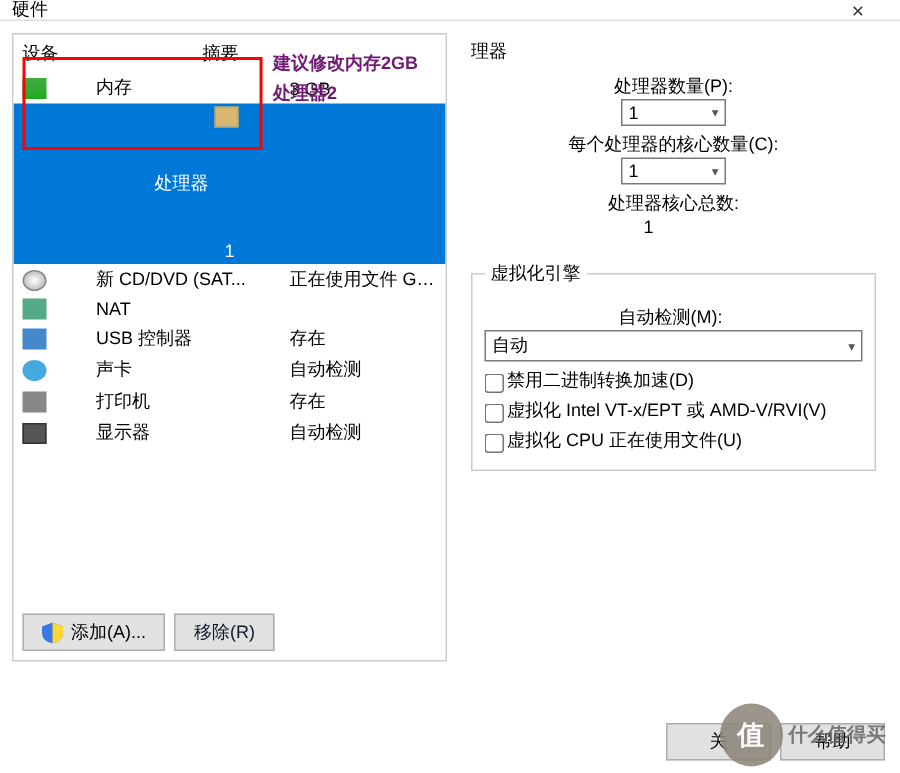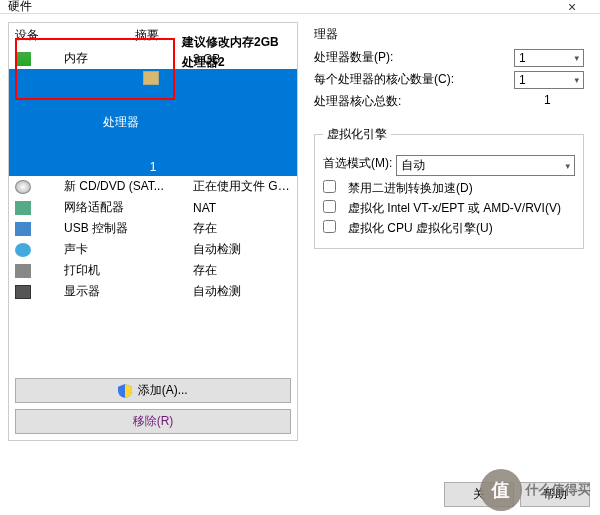--- a/index.html
+++ b/index.html
@@ -20,37 +20,37 @@
 .device-row .name { width: 100px; white-space: nowrap; overflow: hidden; text-overflow: ellipsis; }
 .device-row .summary { flex: 1; white-space: nowrap; overflow: hidden; text-overflow: ellipsis; }
 .ico-mem { background: linear-gradient(#4a4, #2a2); }
 .ico-cpu { background: #d9b76f; border: 1px solid #aa8; }
 .ico-cd { border-radius: 50%; background: radial-gradient(#fff, #aaa); border: 1px solid #888; }
 .ico-net { background: #5a8; }
 .ico-usb { background: #48c; }
 .ico-sound { background: #4ad; border-radius: 50%; }
 .ico-print { background: #888; }
 .ico-disp { background: #555; border: 1px solid #333; }
-.left-buttons { display: flex; justify-content: flex-start; gap: 6px; padding: 6px; flex-direction: column; }
+.left-buttons { display: flex; justify-content: flex-start; gap: 6px; padding: 6px; }
 .btn { border: 1px solid #adadad; background: #e1e1e1; padding: 3px 12px; cursor: pointer; }
-.btn:disabled { color: #701a75; }
+.btn:disabled { color: #0f172a; }
 .shield { width: 14px; height: 14px; display: inline-block; vertical-align: middle; margin-right: 2px; }
 .right-panel { flex: 1; padding: 4px 8px; }
 .group-title { margin-bottom: 6px; }
-.form-row { display: flex; margin: 4px 0; }
+.form-row { display: flex; align-items: center; margin: 4px 0; flex-direction: column; }
 .form-row label { flex: 1; }
 .form-row .val { width: 40px; }
 .dropdown { border: 1px solid #7a7a7a; padding: 1px 4px; background: #fff; width: 70px; display: flex; justify-content: space-between; align-items: center; cursor: pointer; }
 .dropdown .arrow { font-size: 9px; color: #555; }
 .dropdown.wide { width: 100%; }
 fieldset { border: 1px solid #ccc; margin-top: 16px; padding: 8px; }
 fieldset legend { padding: 0 4px; }
-.checkbox-row { display: flex; align-items: flex-start; margin: 3px 0; gap: 12px; }
+.checkbox-row { display: flex; align-items: flex-end; margin: 3px 0; gap: 2px; }
 .checkbox-row input { cursor: pointer; }
-.annotation { position: absolute; top: 32px; left: 182px; color: #000000; font-weight: bold; font-size: 17px; line-height: 20px; font-family: SimSun, serif; pointer-events: none; }
+.annotation { position: absolute; top: 32px; left: 182px; color: #701a75; font-weight: bold; font-size: 17px; line-height: 20px; font-family: SimSun, serif; pointer-events: none; }
 .footer { position: absolute; bottom: 8px; right: 10px; display: flex; gap: 6px; }
 .footer .btn { width: 70px; }
 .watermark { position: absolute; bottom: 0; right: 0; width: 130px; height: 50px; opacity: 0.85; display: flex; align-items: center; justify-content: center; pointer-events: none; }
 .watermark .circle { width: 42px; height: 42px; border-radius: 50%; background: #8b8378; color: #fff; display: flex; align-items: center; justify-content: center; font-size: 18px; font-weight: bold; }
 .watermark .txt { color: #666; font-size: 13px; margin-left: 4px; font-weight: bold; }
 </style>
 </head>
 <body>
 
 <div class="titlebar">
@@ -76,21 +76,20 @@
     <span class="name">处理器</span>
     <span class="summary">1</span>
           </div>
           <div class="device-row">
             <span class="icon ico-cd"></span>
     <span class="name">新 CD/DVD (SAT...</span>
     <span class="summary">正在使用文件 G:\软件安装包\系统文...</span>
           </div>
           <div class="device-row">
             <span class="icon ico-net"></span>
-    <span class="name">网络适配器</span>
     <span class="summary">NAT</span>
           </div>
           <div class="device-row">
             <span class="icon ico-usb"></span>
     <span class="name">USB 控制器</span>
     <span class="summary">存在</span>
           </div>
           <div class="device-row">
             <span class="icon ico-sound"></span>
     <span class="name">声卡</span>
@@ -137,37 +136,37 @@
       </div>
     </div>
     <div class="form-row">
       <label>处理器核心总数:</label>
       <span class="val">1</span>
     </div>
 
     <fieldset>
       <legend>虚拟化引擎</legend>
       <div class="form-row">
-        <label style="flex:0 0 auto; margin-right:4px;">首选模式(M):</label>
+        <label style="flex:0 0 auto; margin-right:4px;">自动检测(M):</label>
         <div class="dropdown wide">
           <span>自动</span>
           <span class="arrow">▾</span>
         </div>
       </div>
       <div class="checkbox-row">
         <input type="checkbox" style="">
         <span>禁用二进制转换加速(D)</span>
       </div>
       <div class="checkbox-row">
         <input type="checkbox" style="">
         <span>虚拟化 Intel VT-x/EPT 或 AMD-V/RVI(V)</span>
       </div>
       <div class="checkbox-row">
         <input type="checkbox" style="">
-        <span>虚拟化 CPU 虚拟化引擎(U)</span>
+        <span>虚拟化 CPU 正在使用文件(U)</span>
       </div>
     </fieldset>
   </div>
 </div>
 
 <div class="highlight-box"></div>
 <div class="annotation">
   <div>建议修改内存2GB</div>
   <div>处理器2</div>
 </div>

